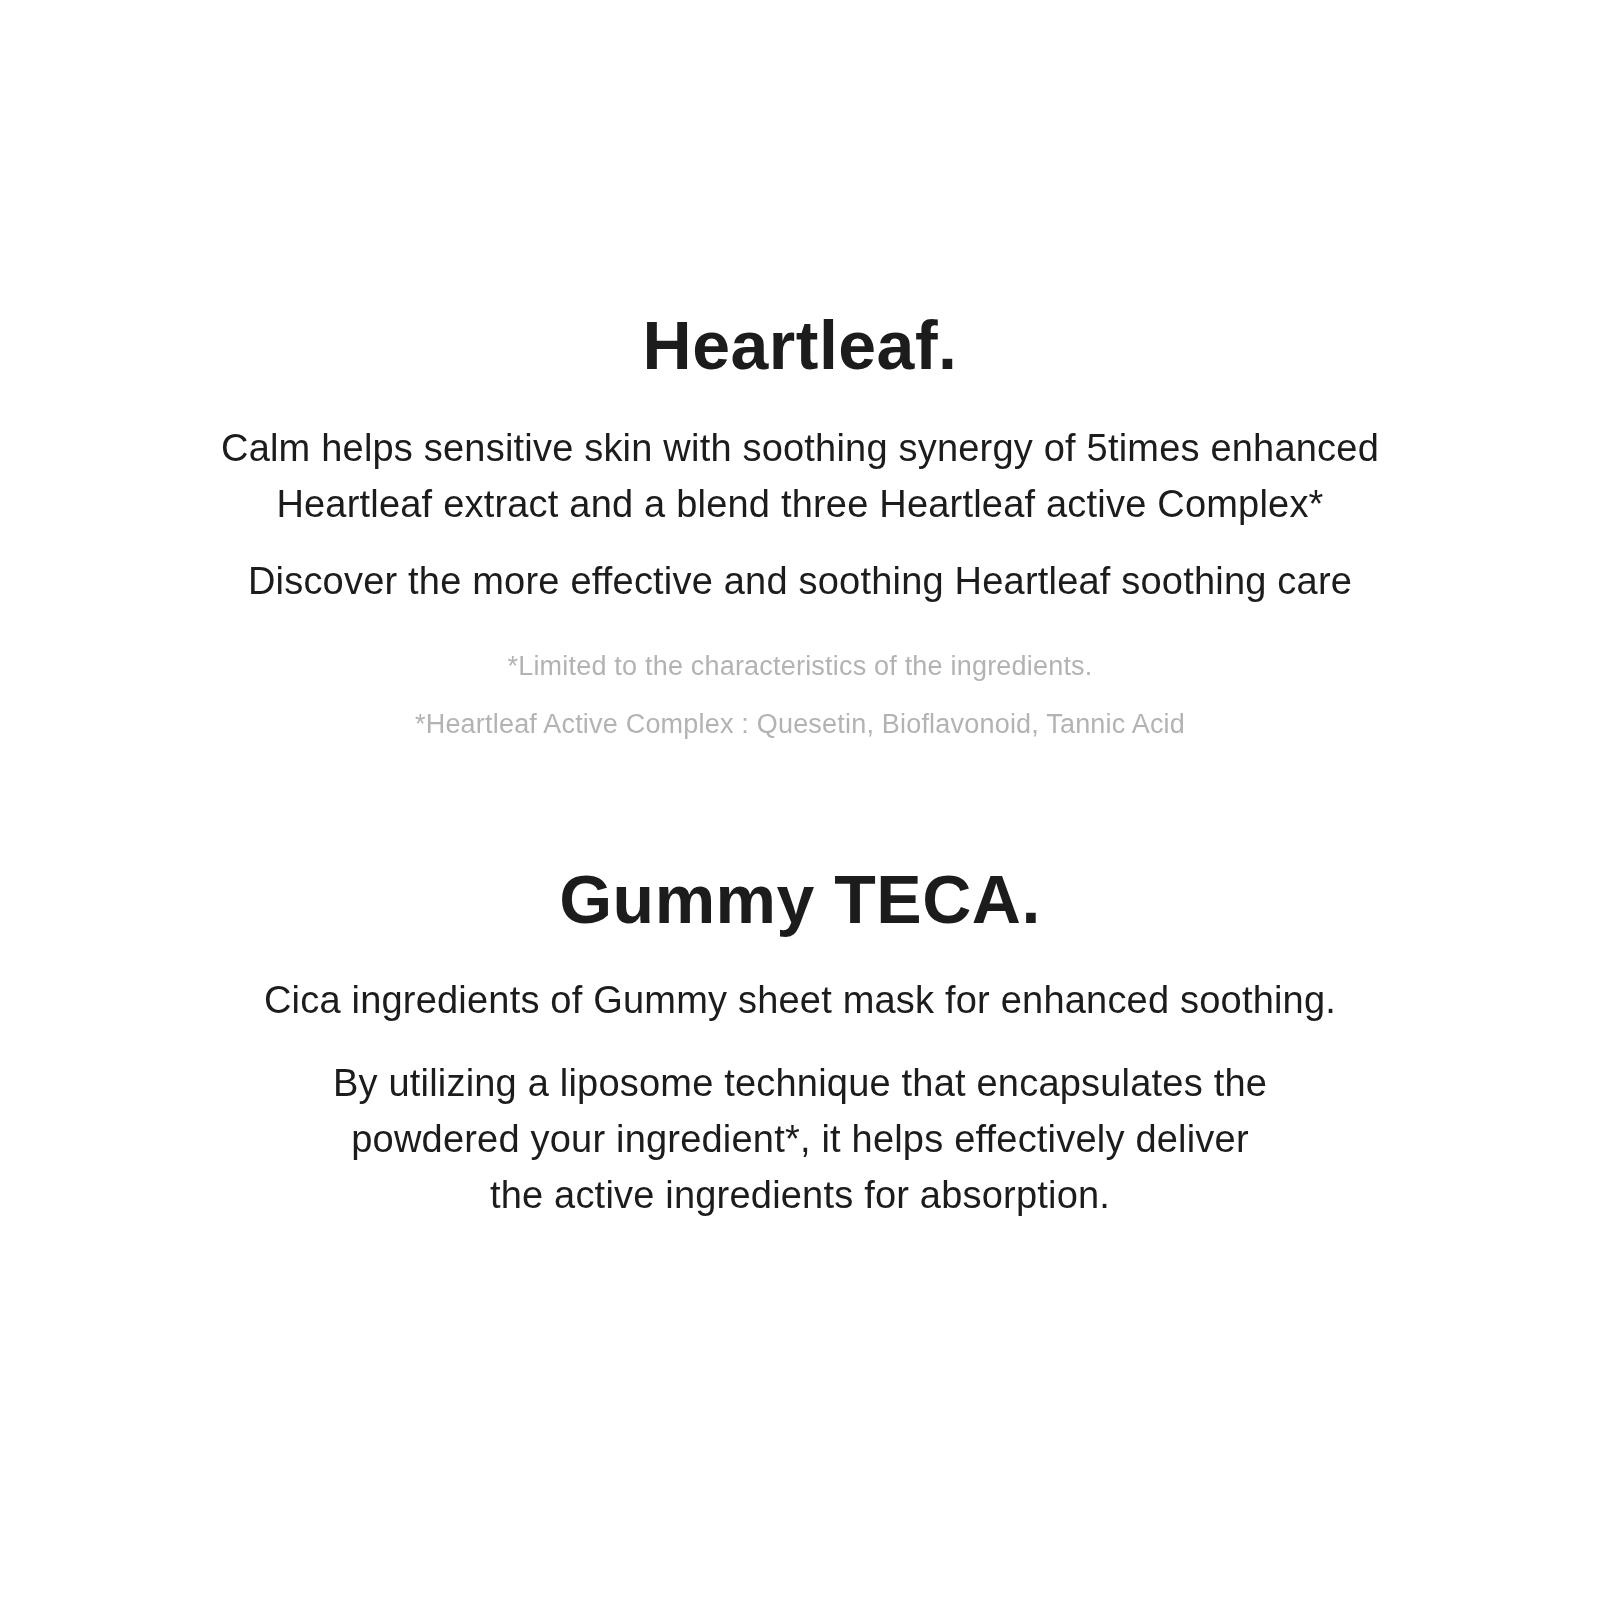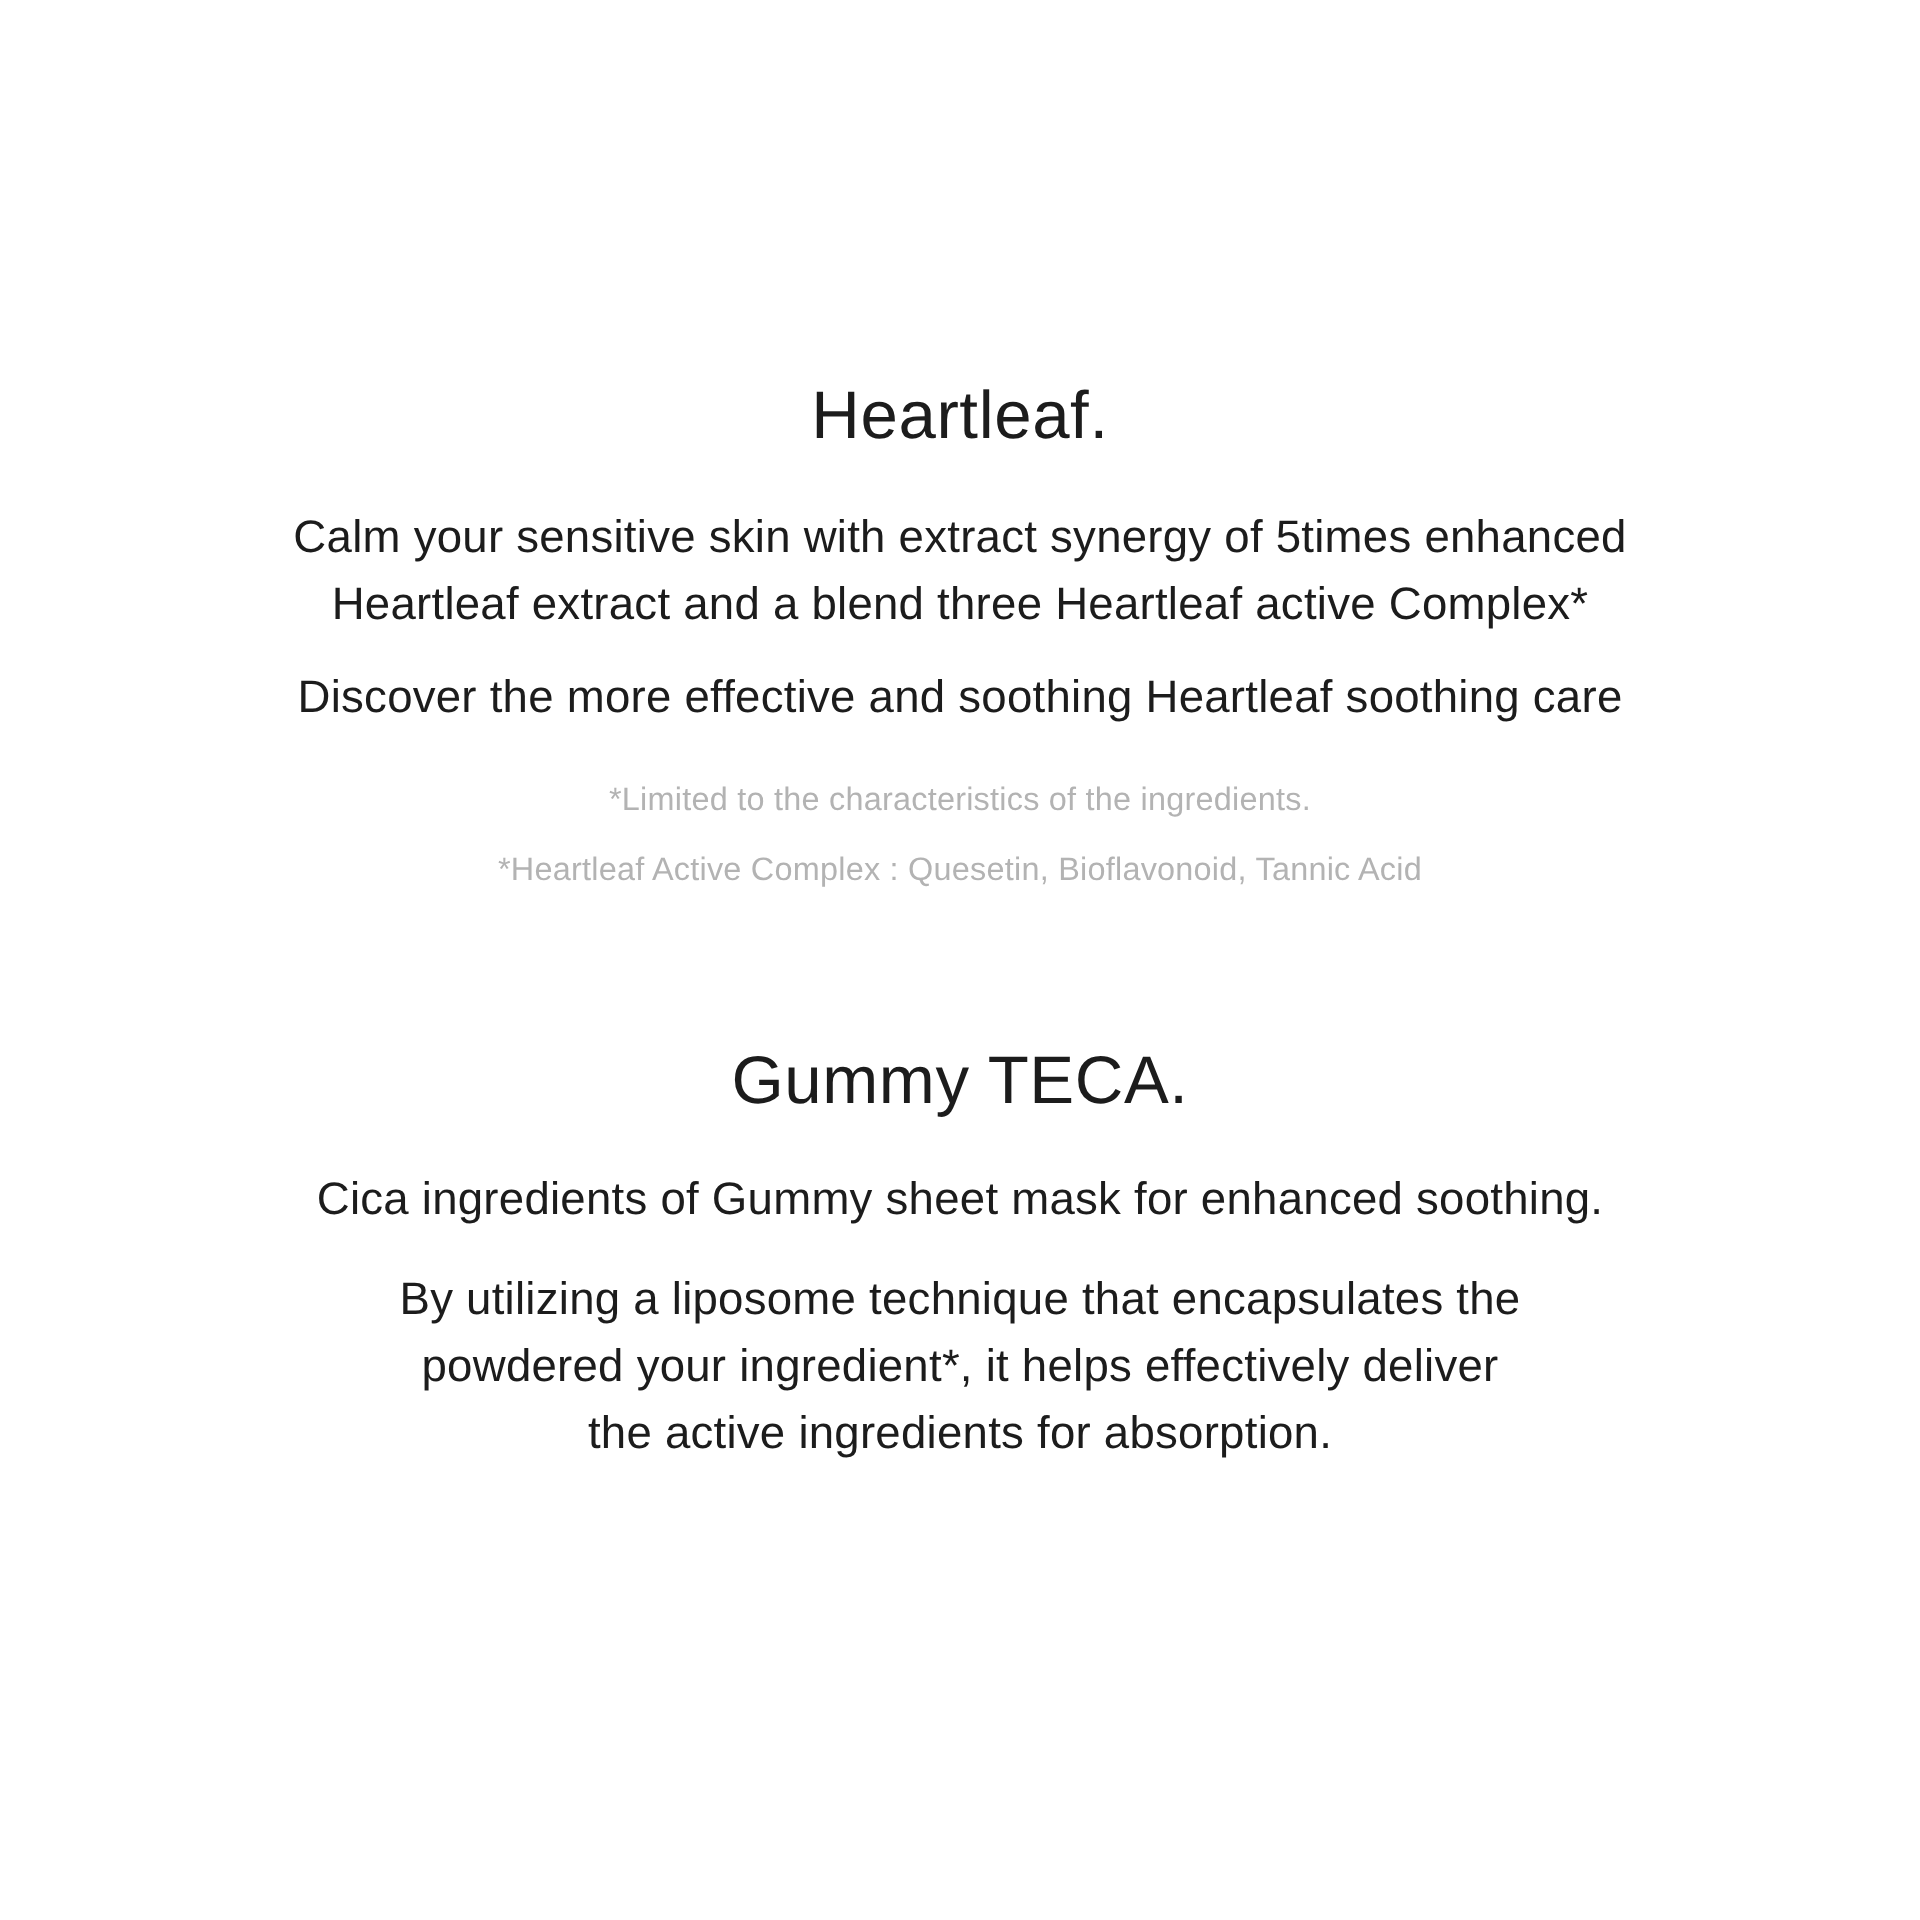--- a/index.html
+++ b/index.html
@@ -16,23 +16,23 @@
     text-align: center;
     font-family: "Liberation Sans", "DejaVu Sans", sans-serif;
     color: var(--text-color, #1c1c1c);
     overflow: hidden;
   }
   .section {
     width: 100%;
   }
   .title {
     margin: 0;
-    font-size: 56px;
+    font-size: 68px;
     line-height: 87px;
-    font-weight: 400;
+    font-weight: 700;
     letter-spacing: 0.5px;
     color: var(--text-color, #1c1c1c);
   }
   .body-text {
     margin: 0;
     font-size: 38px;
     line-height: 56px;
     font-weight: 400;
     letter-spacing: 0.2px;
     white-space: pre-line;
@@ -55,21 +55,21 @@
   .s2-p2 { margin-top: 27px; }
   .s2-fn { margin-top: 28px; }
 </style>
 </head>
 <body>
 
 <main class="page">
 
   <section class="section">
     <h1 class="title">Heartleaf.</h1>
-    <p class="body-text s1-p1">Calm your sensitive skin with extract synergy of 5times enhanced
+    <p class="body-text s1-p1">Calm helps sensitive skin with soothing synergy of 5times enhanced
 Heartleaf extract and a blend three Heartleaf active Complex*</p>
     <p class="body-text s1-p2">Discover the more effective and soothing Heartleaf soothing care</p>
     <p class="footnote s1-fn">*Limited to the characteristics of the ingredients.
 *Heartleaf Active Complex : Quesetin, Bioflavonoid, Tannic Acid</p>
   </section>
 
   <section class="section section-2">
     <h1 class="title">Gummy TECA.</h1>
     <p class="body-text s2-p1">Cica ingredients of Gummy sheet mask for enhanced soothing.</p>
     <p class="body-text s2-p2">By utilizing a liposome technique that encapsulates the

